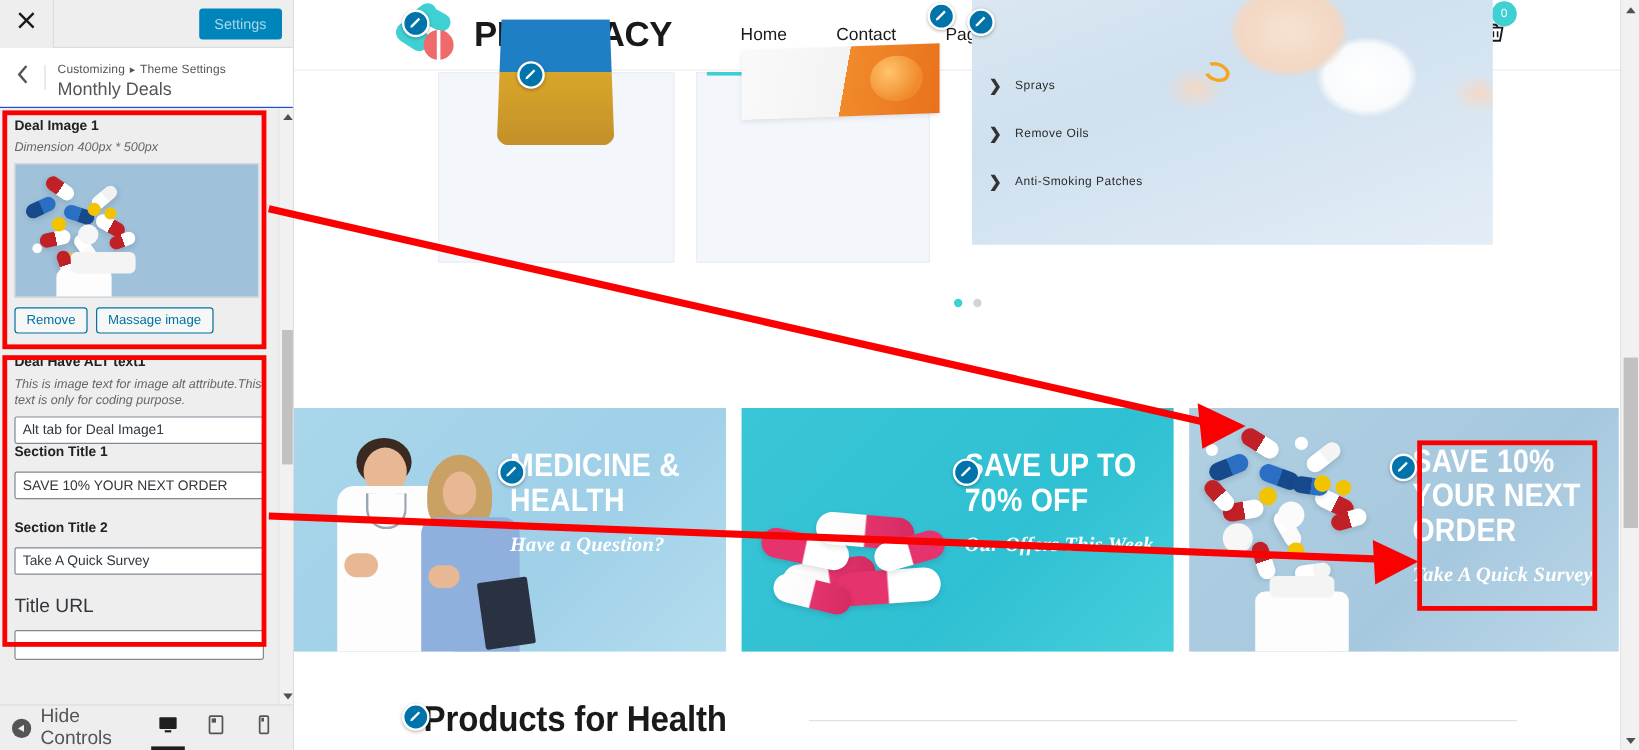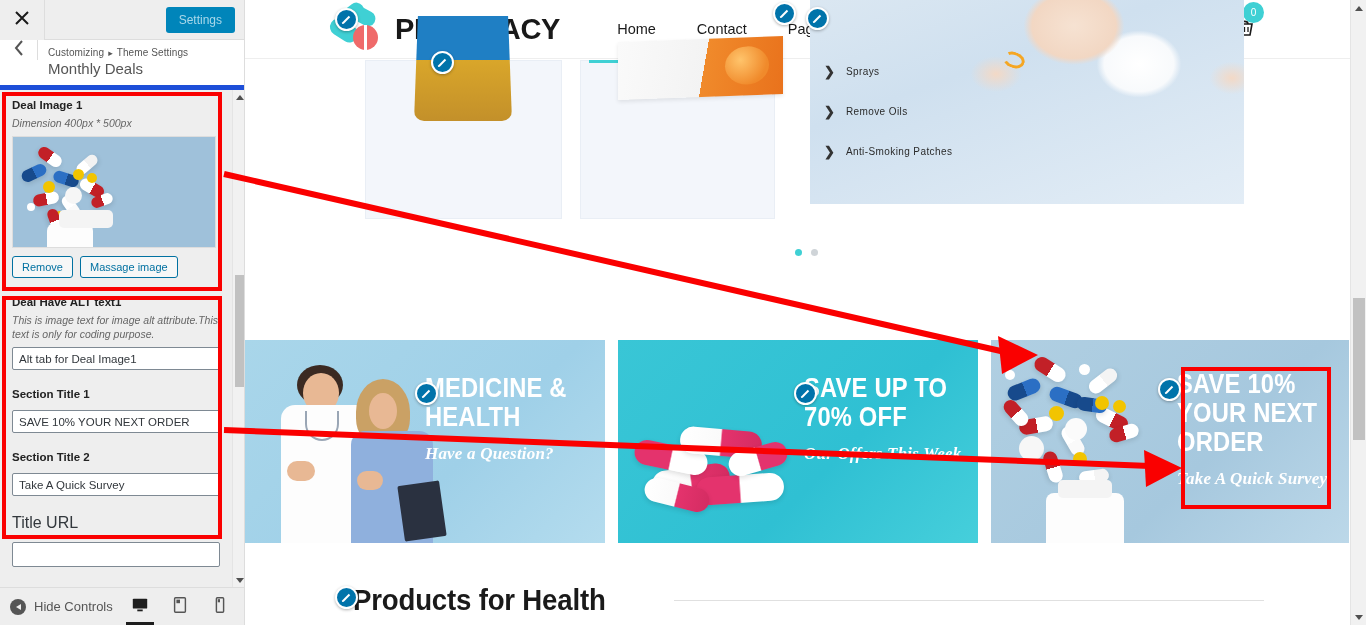--- a/index.html
+++ b/index.html
@@ -43,22 +43,22 @@
     font-size: 12px;
     font-family: "Liberation Sans", sans-serif;
     padding: 6px 13px;
     cursor: default;
   }
 
   .cust-header {
     position: absolute; top: 40px; left: 0;
     width: 245px; height: 50px;
     background: #fff;
-    border-bottom: 5px solid #1d4ed8;
-    display: flex; align-items: flex-start;
+    border-bottom: 1px solid #1d4ed8;
+    display: flex; align-items: center;
   }
   .back-btn {
     width: 38px;
     display: flex; align-items: center; justify-content: center;
     border-right: 1px solid #ddd;
     cursor: pointer;
     color: #555;
   }
   .back-btn svg { width: 10px; height: 16px; }
   .header-titles { padding: 7px 0 0 10px; }
@@ -154,21 +154,21 @@
   .hc-circle {
     width: 16px; height: 16px; border-radius: 50%;
     background: #555; display: flex; align-items: center; justify-content: center;
   }
   .hc-circle .tri-l {
     width: 0; height: 0;
     border-top: 3.5px solid transparent;
     border-bottom: 3.5px solid transparent;
     border-right: 5px solid #eee;
   }
-  .hc-text { font-size: 13px; color: #555; }
+  .hc-text { font-size: 16px; color: #555; }
   .devices { margin-left: auto; display: flex; align-items: center; gap: 18px; padding-right: 14px; }
   .dev {
     position: relative;
     width: 22px; height: 38px;
     display: flex; align-items: center; justify-content: center;
     cursor: pointer;
   }
   .dev.active::after {
     content: ""; position: absolute; bottom: 0; left: -3px;
     width: 28px; height: 4px; background: #1e1e1e;
@@ -465,21 +465,21 @@
           <button class="img-btn">Massage image</button>
         </div>
       </div>
 
       <div class="ctl-group" style="padding-top:17px;">
         <div class="ctl-label">Deal Have ALT text1</div>
         <div class="ctl-desc">This is image text for image alt attribute.This text is only for coding purpose.</div>
         <input class="ctl-input" type="text" value="Alt tab for Deal Image1" style="">
       </div>
 
-      <div class="ctl-group" style="padding-top:17px;">
+      <div class="ctl-group" style="">
         <div class="ctl-label">Section Title 1</div>
         <input class="ctl-input" style="margin-top: 5px;" type="text" value="SAVE 10% YOUR NEXT ORDER">
       </div>
 
       <div class="ctl-group" style="padding-top:17px;">
         <div class="ctl-label">Section Title 2</div>
         <input class="ctl-input" style="margin-top: 5px;" type="text" value="Take A Quick Survey">
       </div>
 
       <div class="ctl-group" style="padding-top:17px;">

